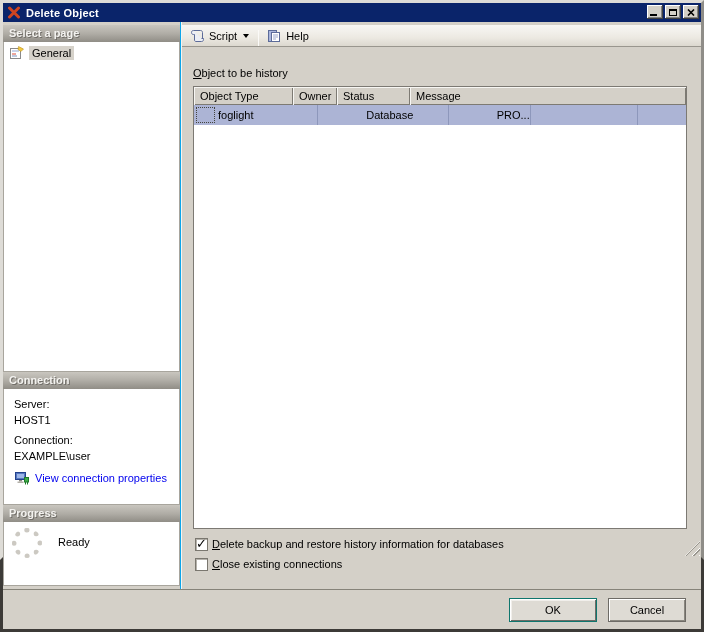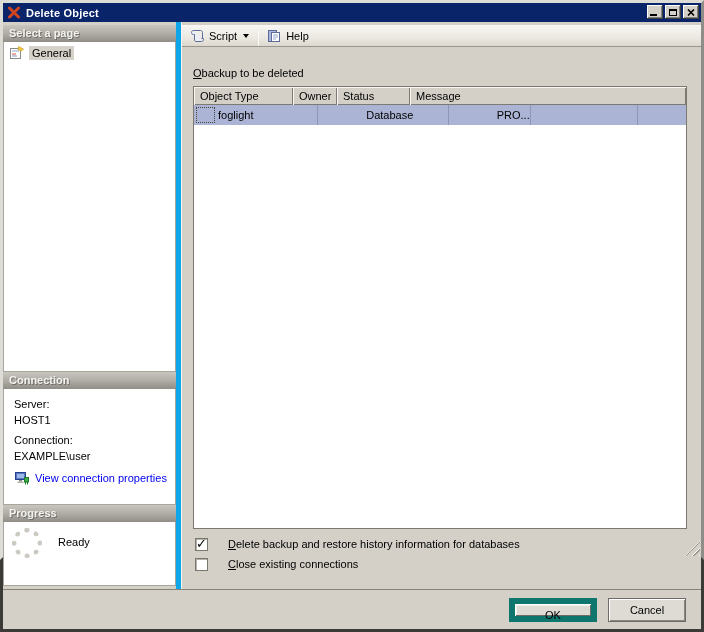--- a/index.html
+++ b/index.html
@@ -24,21 +24,21 @@
   .win-btn {
     width:16px; height:14px; background:#d4d0c8; position:relative;
     box-shadow: inset -1px -1px 0 #404040, inset 1px 1px 0 #ffffff, inset -2px -2px 0 #808080;
     display:flex; align-items:center; justify-content:center; cursor:default;
   }
   .glyph-min { position:absolute; left:3px; bottom:3px; width:7px; height:2px; background:#000; }
   .glyph-max { width:8px; height:7px; border:1px solid #000; border-top:2px solid #000; }
   
   .sidebar {
     position:absolute; left:0; top:19px; width:178px; height:567px;
-    background:#d4d0c8; border-right:5px solid #0ea5e9; padding-top:3px;
+    background:#d4d0c8; border-right:1px solid #0ea5e9; padding-top:3px;
   }
   .section-header {
     height:17px; line-height:17px; padding-left:6px; font-weight:bold;
     color:#f3f2ef; text-shadow:1px 1px 0 #716e68;
     background:linear-gradient(180deg,#c9c6bf 0%,#b0ada6 50%,#908d86 100%);
   }
   .white-box { background:#fff; border:1px solid #a8a59d; border-top:none; overflow:hidden; }
   .pages-box { height:330px; }
   .page-item { display:flex; align-items:center; padding:3px 2px 0 5px; }
   .page-item .label {
@@ -99,34 +99,34 @@
   
   .check-row { position:absolute; left:13px; display:flex; align-items:center; height:16px; }
   .checkbox {
     width:13px; height:13px; background:#fff; border:1px solid #7a776f;
     box-shadow: inset 1px 1px 0 #b5b2ab; position:relative; flex:none; cursor:default;
   }
   .checkmark {
     display:none; position:absolute; left:0px; top:-3px; font-size:13px; font-weight:bold; color:#000;
   }
   .checkbox.checked .checkmark { display:block; }
-  .cb-label { margin-left:20px;text-align:center; }
+  .cb-label { margin-left:4px;text-align:center; }
   .check-row.r1 { top:489px; }
   .check-row.r2 { top:509px; }
   
   .footer {
     position:absolute; left:0; right:0; top:586px; height:40px;
     background:#d4d0c8; border-top:1px solid #868379;
   }
   .btn {
     position:absolute; top:8px; height:24px; background:#dedbd4;
     border:1px solid #6e6b66; text-align:center; line-height:22px; cursor:default;
     box-shadow: inset 1px 1px 0 #ffffff, inset -1px -1px 0 #8a877f;
   }
-  .btn-ok { left:506px; width:88px; border:6px solid #0f766e; box-shadow: inset 1px 1px 0 #ffffff, inset -1px -1px 0 #6e6b66, inset 2px 2px 0 #f1efeb; }
+  .btn-ok { left:506px; width:88px; border:1px solid #0f766e; box-shadow: inset 1px 1px 0 #ffffff, inset -1px -1px 0 #6e6b66, inset 2px 2px 0 #f1efeb; }
   .btn-cancel { left:605px; width:78px; }
   .resize-grip {
     position:absolute; right:1px; bottom:1px; width:15px; height:15px;
     clip-path:polygon(100% 0,100% 100%,0 100%);
     background:repeating-linear-gradient(135deg,#fdfdfc 0 1px,#9a978f 1px 2px,transparent 2px 5px);
   }
   u { text-decoration:underline; }
 </style>
 </head>
 <body>
@@ -213,21 +213,21 @@
           <rect x="5.5" y="4.5" width="8" height="9" fill="#fff" stroke="#5c6b99"></rect>
           <rect x="7" y="6.5" width="5" height="1" fill="#9aa6cc"></rect>
           <rect x="7" y="8.5" width="5" height="1" fill="#9aa6cc"></rect>
           <rect x="7" y="10.5" width="3" height="1" fill="#9aa6cc"></rect>
         </svg>
         <span class="tb-label">Help</span>
       </span>
     </div>
 
     <div class="content">
-      <div class="obj-label"><u>O</u><span>backup to be deleted</span></div>
+      <div class="obj-label"><u>O</u><span>bject to be history</span></div>
 
       <div class="grid">
         <div class="grid-header">
           <div class="gh c1">Object Type</div>
           <div class="gh c2">Owner</div>
           <div class="gh c3">Status</div>
           <div class="gh c4">Message</div>
         </div>
         <div class="grid-row">
           <div class="gc c0">

